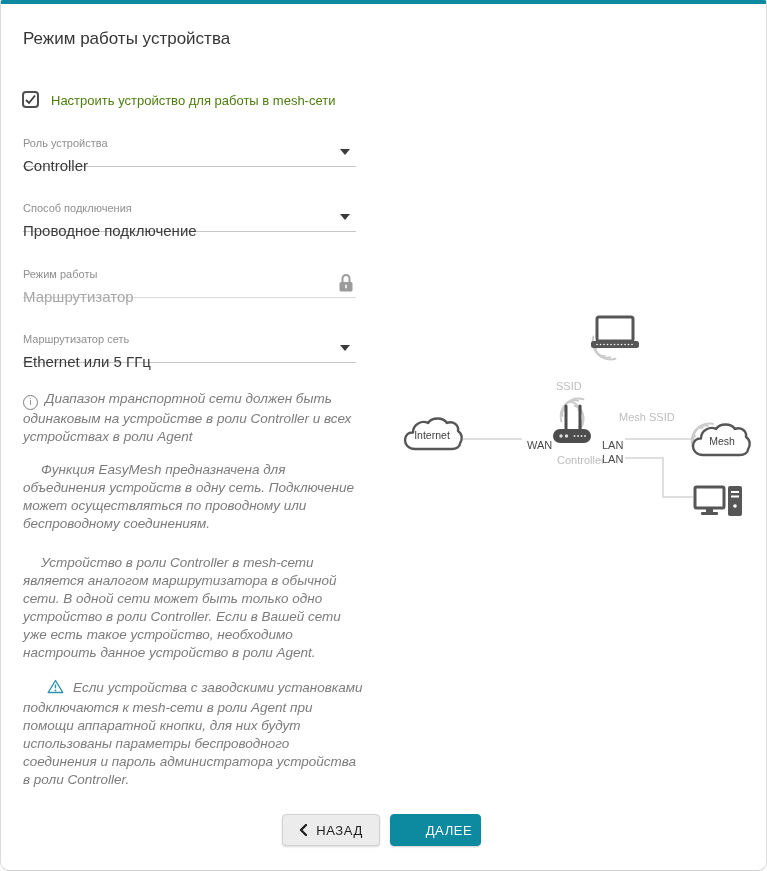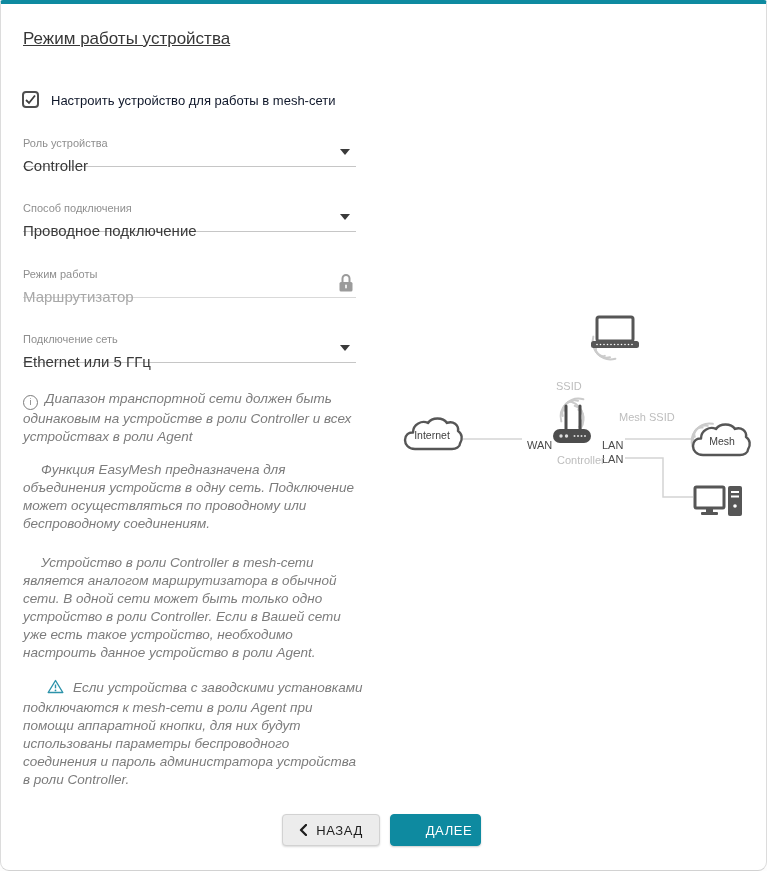--- a/index.html
+++ b/index.html
@@ -4,25 +4,25 @@
 <style>
   html,body{margin:0;padding:0;background:#fdfdfd;}
   .card{
     position:relative;width:767px;height:871px;box-sizing:border-box;
     background:#fff;
     border-top:4px solid #0e8aa0;
     border-left:1px solid #dcdcdc;border-right:1px solid #dcdcdc;border-bottom:1px solid #d2d2d2;
     border-radius:3px 3px 9px 9px;
     font-family:"Liberation Sans",sans-serif;overflow:hidden;
   }
-  .page-title{position:absolute;left:22px;top:25px;font-size:17px;color:#363636;text-decoration:underline;}
+  .page-title{position:absolute;left:22px;top:25px;font-size:17px;color:#363636;}
   .cb-row{position:absolute;left:21px;top:87px;display:flex;align-items:flex-start;}
   .checkbox{width:17px;height:17px;box-sizing:border-box;border:2px solid #4f4f4f;border-radius:4px;
     display:flex;align-items:center;justify-content:center;background:#fff;cursor:pointer;}
-  .cb-label{margin-left:12px;font-size:13px;color:#0f172a;padding-top:2px;}
+  .cb-label{margin-left:12px;font-size:13px;color:#4d7c0f;padding-top:2px;}
   .field{position:absolute;left:22px;width:333px;height:44px;border-bottom:1px solid #c6c6c6;}
   .field.disabled{border-bottom-color:#d9d9d9;}
   .f-label{font-size:11px;color:#8f8f8f;margin-top:15px;}
   .f-value{font-size:15px;color:#3a3a3a;margin-top:8px;}
   .field.disabled .f-value{color:#a8a8a8;}
   .caret{position:absolute;right:6px;top:27px;width:0;height:0;
     border-left:5px solid transparent;border-right:5px solid transparent;border-top:6px solid #3a3a3a;}
   .lock{position:absolute;right:3px;top:20px;}
   .note{position:absolute;left:22px;width:340px;font-style:italic;font-size:13.5px;line-height:18px;color:#7c7c7c;}
   .note.indent{text-indent:18px;}
@@ -74,21 +74,21 @@
     <div class="f-label">Режим работы</div>
     <div class="f-value">Маршрутизатор</div>
     <svg class="lock" width="14" height="19" viewBox="0 0 14 19">
       <path d="M3.5,9 V5.5 A3.5,3.5 0 0 1 10.5,5.5 V9" fill="none" stroke="#9b9b9b" stroke-width="2"></path>
       <rect x="0.5" y="9" width="13" height="9.5" rx="1.5" fill="#9b9b9b"></rect>
       <rect x="6.2" y="11.6" width="1.6" height="4" rx="0.8" fill="#fff"></rect>
     </svg>
   </div>
 
   <div class="field" style="top:314px">
-    <div class="f-label">Подключение сеть</div>
+    <div class="f-label">Маршрутизатор сеть</div>
     <div class="f-value">Ethernet или 5 ГГц</div>
     <div class="caret"></div>
   </div>
 
   <p class="note" style="top:372px"><span class="info-ic">i</span><span>Диапазон транспортной сети должен быть одинаковым на устройстве в роли Controller и всех устройствах в роли Agent</span></p>
 
   <p class="note indent" style="top:536px"><span>Устройство в роли Controller в mesh-сети является аналогом маршрутизатора в обычной сети. В одной сети может быть только одно устройство в роли Controller. Если в Вашей сети уже есть такое устройство, необходимо настроить данное устройство в роли Agent.</span></p>
 
   <p class="note indent" style="top:443px"><span>Функция EasyMesh предназначена для объединения устройств в одну сеть. Подключение может осуществляться по проводному или беспроводному соединениям.</span></p>
 

